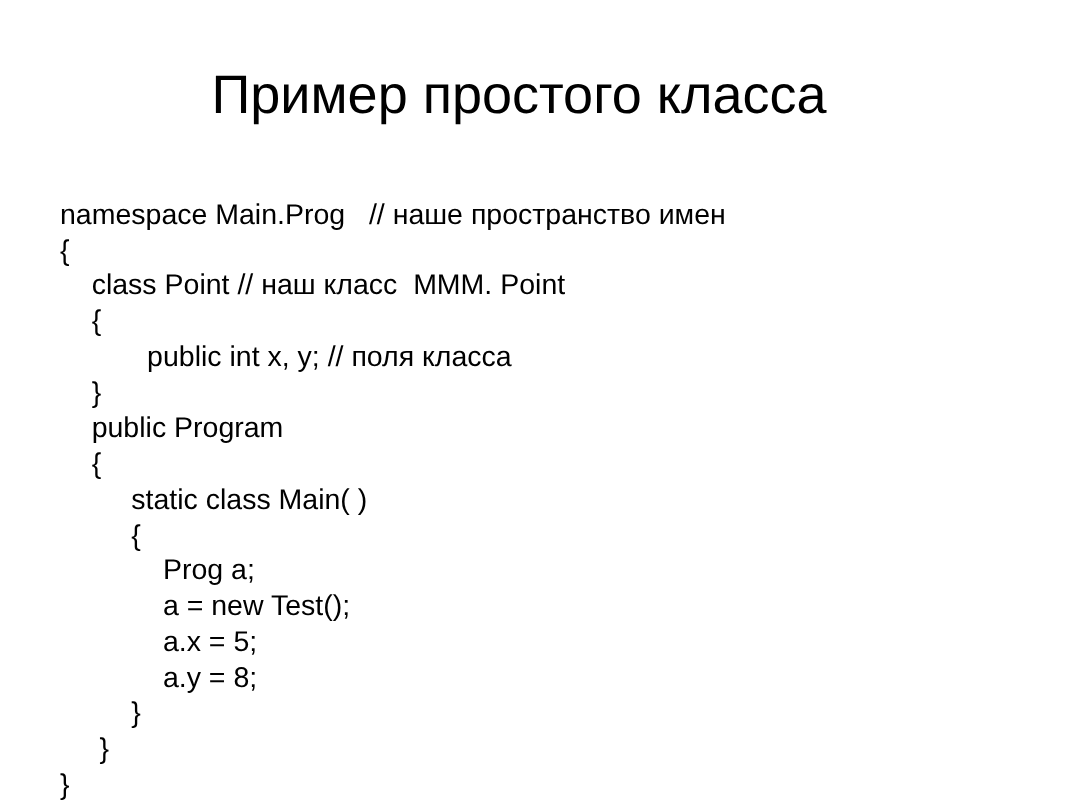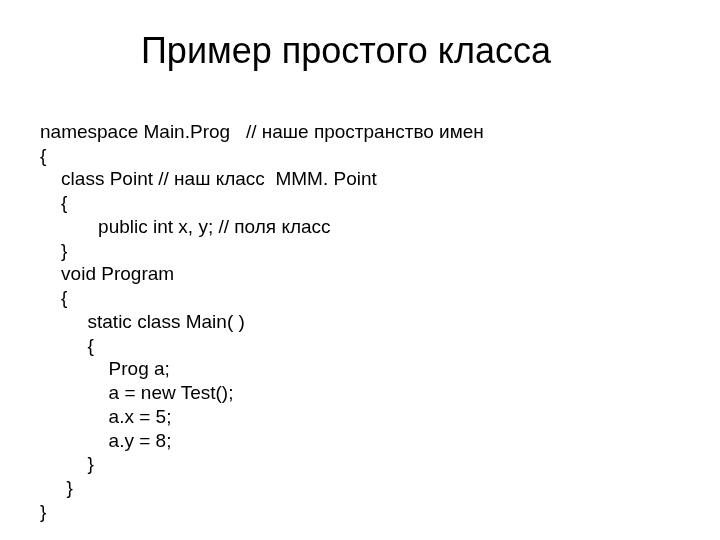--- a/index.html
+++ b/index.html
@@ -8,21 +8,21 @@
     width: 720px;
     height: 540px;
     background: #ffffff;
     font-family: Arial, Helvetica, sans-serif;
     overflow: hidden;
   }
   .slide {
     width: 692px;
     height: 540px;
     box-sizing: border-box;
-    padding: 20px 40px 20px 40px;
+    padding: 32px 40px 20px 40px;
   }
   .title {
     text-align: center;
     font-size: 36px;
     font-weight: normal;
     color: #000;
     margin: 10px 0 24px 0;
   }
   .code {
     font-size: 19px;
@@ -35,23 +35,23 @@
 </head>
 <body>
 
 <div class="slide">
   <h1 class="title">Пример простого класса</h1>
   <div class="code">
 <span>namespace Main.Prog   // наше пространство имен</span>
 <span>{</span>
 <span>    class Point // наш класс  MMM. Point</span>
 <span>    {</span>
-<span>           public int x, y; // поля класс</span>
+<span>           public int x, y; // поля класса</span>
 <span>    }</span>
-<span>    void Program</span>
+<span>    public Program</span>
 <span>    {</span>
 <span>         static class Main( )</span>
 <span>         {</span>
 <span>             Prog a;</span>
 <span>             a = new Test();</span>
 <span>             a.x = 5;</span>
 <span>             a.y = 8;</span>
 <span>         }</span>
 <span>     }</span>
 <span>}</span>

